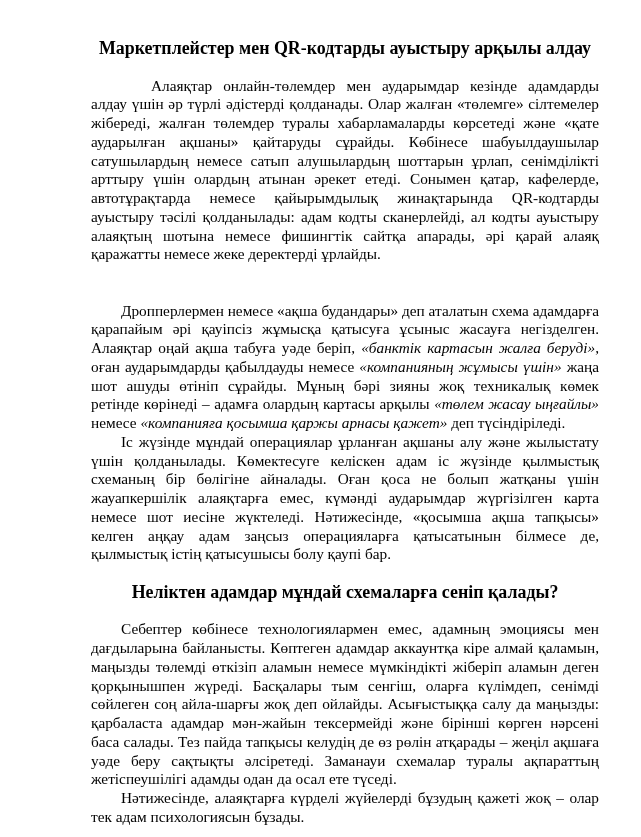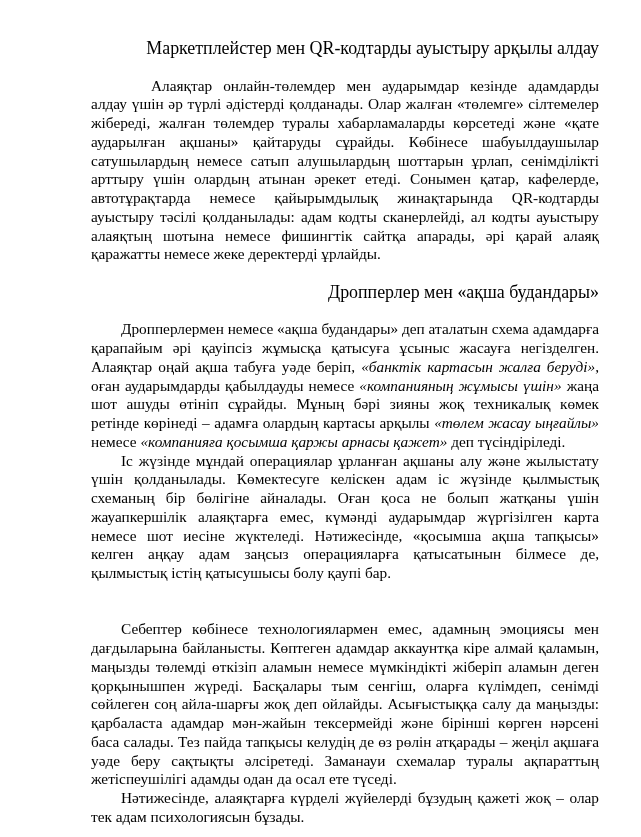--- a/index.html
+++ b/index.html
@@ -2,39 +2,39 @@
 <html><head>
 <meta charset="utf-8">
 <style>
   html, body { margin: 0; padding: 0; background: #ffffff; }
   body { width: 641px; height: 837px; overflow: hidden; position: relative; }
   .page {
     position: absolute; left: 91px; top: 39px; width: 508px;
     font-family: "Liberation Serif", serif;
     font-size: 15.3px; line-height: 18.75px; color: #000000;
   }
-  .heading { font-weight: normal; margin: 0; text-align: right; }
+  .heading { font-weight: bold; margin: 0; text-align: center; }
   .gap { height: 18.75px; }
   p { margin: 0; text-align: justify; }
   .ind1 { text-indent: 30px; }
   .ind2 { text-indent: 60px; }
   b { font-weight: normal; }
   i { }
 </style>
 </head>
 <body>
 
 <div class="page">
   <h3 class="heading">Маркетплейстер мен QR-кодтарды ауыстыру арқылы алдау</h3>
   <div class="gap"></div>
   <p class="ind2"><span>Алаяқтар онлайн-төлемдер мен аударымдар кезінде адамдарды алдау үшін әр түрлі әдістерді қолданады. Олар жалған «төлемге» сілтемелер жібереді, </span><b>жалған төлемдер</b><span> туралы хабарламаларды көрсетеді және «қате аударылған ақшаны» қайтаруды сұрайды. Көбінесе шабуылдаушылар сатушылардың немесе сатып алушылардың шоттарын ұрлап, сенімділікті арттыру үшін олардың атынан әрекет етеді. Сонымен қатар, кафелерде, автотұрақтарда немесе қайырымдылық жинақтарында </span><b>QR-кодтарды ауыстыру</b><span> тәсілі қолданылады: адам кодты сканерлейді, ал кодты ауыстыру алаяқтың шотына немесе фишингтік сайтқа апарады, әрі қарай алаяқ қаражатты немесе жеке деректерді ұрлайды.</span></p>
   <div class="gap"></div>
 
-  <h3 class="heading">Дропперлер мен «ақша будандары»</h3>
   <div class="gap"></div>
   <p class="ind1"><span>Дропперлермен немесе «ақша будандары» деп аталатын схема адамдарға </span><b>қарапайым әрі қауіпсіз жұмысқа</b><span> қатысуға ұсыныс жасауға негізделген. Алаяқтар оңай ақша табуға уәде беріп, </span><i>«банктік картасын жалға беруді»</i><span>, оған аударымдарды қабылдауды немесе </span><i>«компанияның жұмысы үшін»</i><span> жаңа шот ашуды өтініп сұрайды. Мұның бәрі зияны жоқ техникалық көмек ретінде көрінеді – адамға олардың картасы арқылы </span><i>«төлем жасау ыңғайлы»</i><span> немесе </span><i>«компанияға қосымша қаржы арнасы қажет»</i><span> деп түсіндіріледі.</span></p>
   <p class="ind1"><span>Іс жүзінде мұндай операциялар ұрланған ақшаны алу және жылыстату үшін қолданылады. Көмектесуге келіскен адам іс жүзінде қылмыстық схеманың бір бөлігіне айналады. Оған қоса не болып жатқаны үшін жауапкершілік алаяқтарға емес, </span><b>күмәнді аударымдар</b><span> жүргізілген карта немесе шот иесіне жүктеледі. Нәтижесінде, «қосымша ақша тапқысы» келген аңқау адам заңсыз операцияларға қатысатынын білмесе де, қылмыстық істің қатысушысы болу қаупі бар.</span></p>
   <div class="gap"></div>
 
+  <h3 class="heading">Неліктен адамдар мұндай схемаларға сеніп қалады?</h3>
   <div class="gap"></div>
   <p class="ind1"><span>Себептер көбінесе технологиялармен емес, адамның эмоциясы мен дағдыларына байланысты. Көптеген адамдар аккаунтқа кіре алмай қаламын, маңызды төлемді өткізіп аламын немесе мүмкіндікті жіберіп аламын деген қорқынышпен жүреді. Басқалары тым сенгіш, оларға күлімдеп, сенімді сөйлеген соң айла-шарғы жоқ деп ойлайды. Асығыстыққа салу да маңызды: қарбаласта адамдар мән-жайын тексермейді және бірінші көрген нәрсені баса салады. </span><b>Тез пайда тапқысы келудің</b><span> де өз рөлін атқарады – жеңіл ақшаға уәде беру сақтықты әлсіретеді. Заманауи схемалар туралы ақпараттың жетіспеушілігі адамды одан да осал ете түседі.</span></p>
   <p class="ind1"><span>Нәтижесінде, алаяқтарға күрделі жүйелерді бұзудың қажеті жоқ – олар тек адам психологиясын бұзады.</span></p>
 </div>
 
 </body></html>

